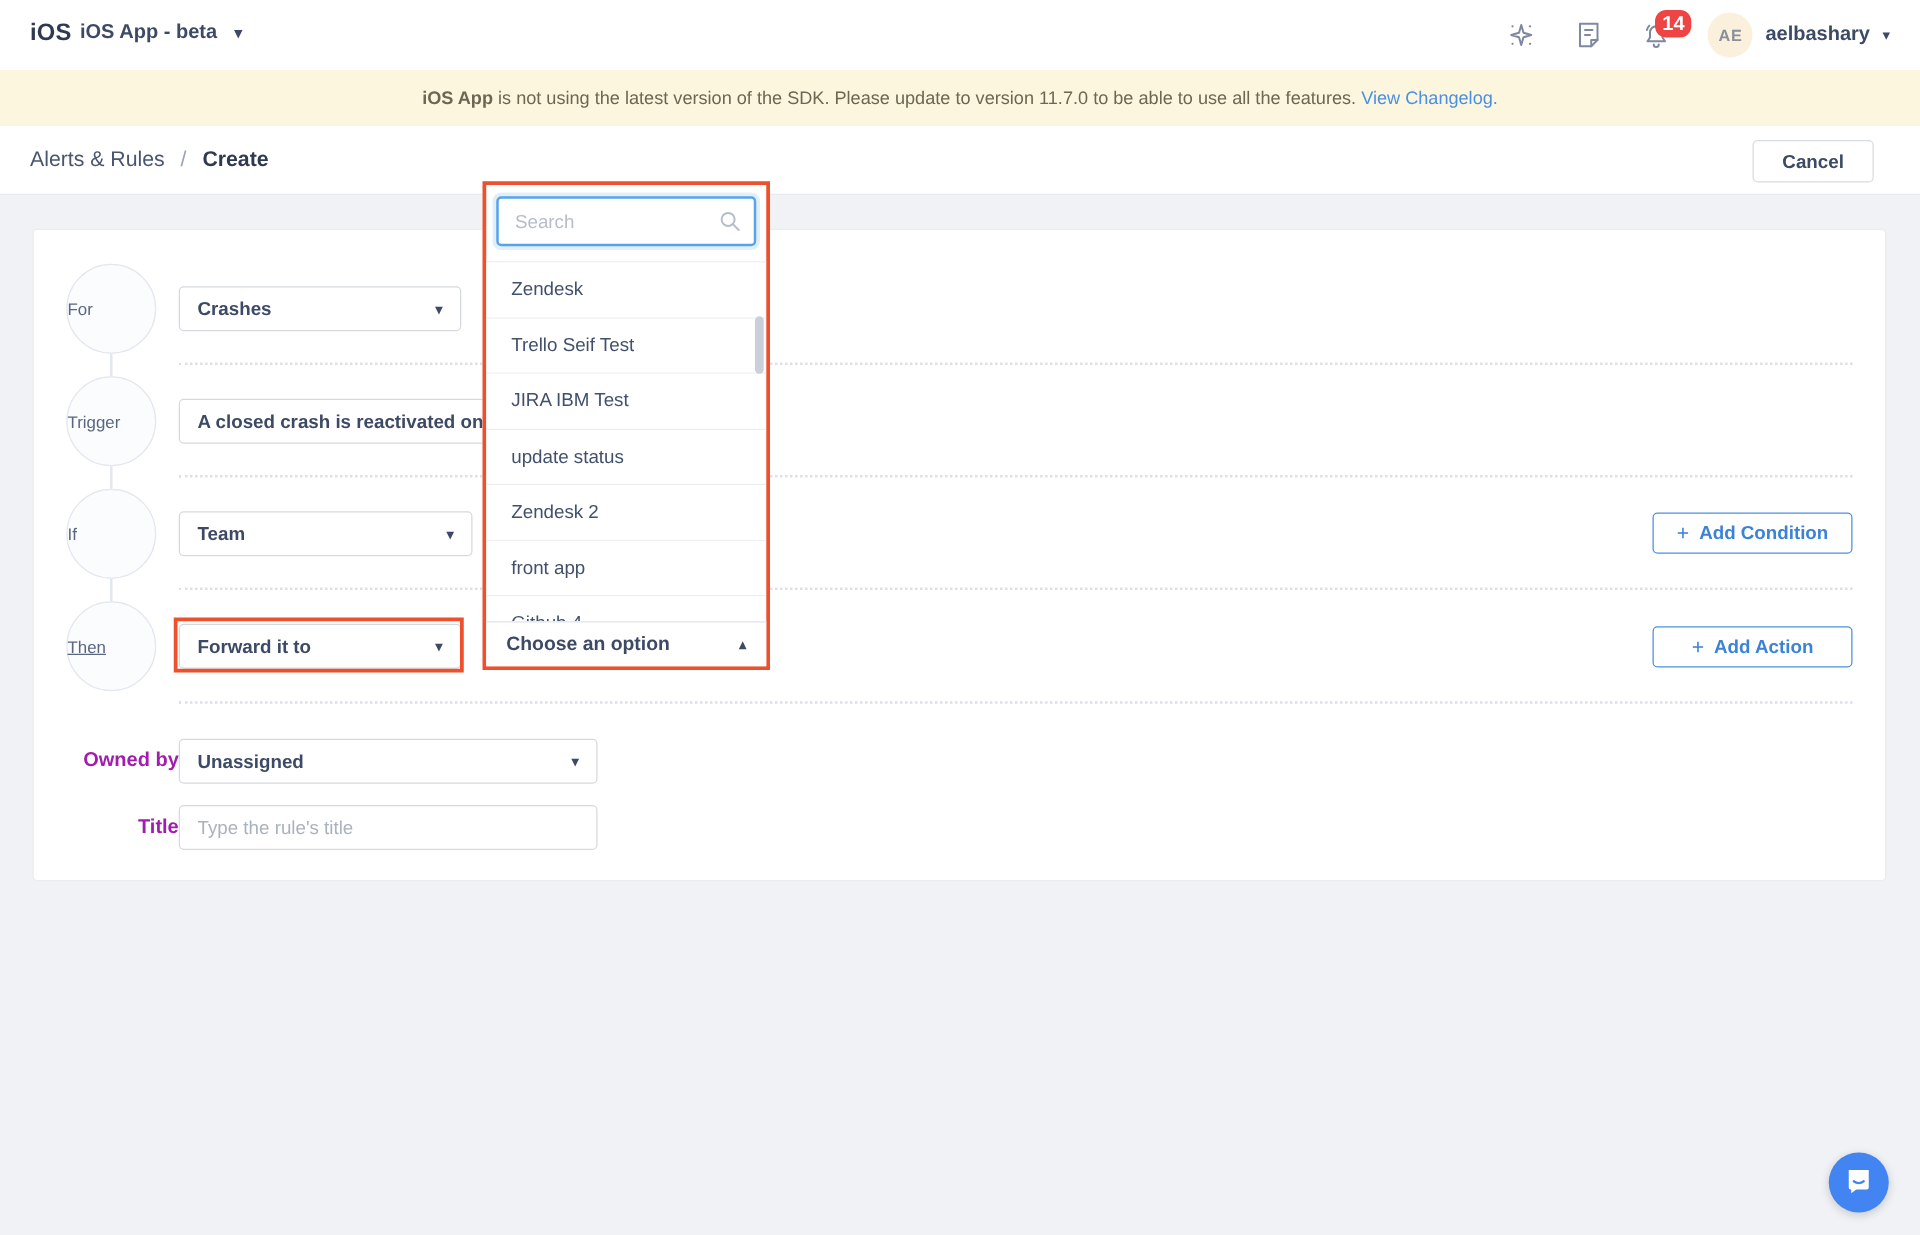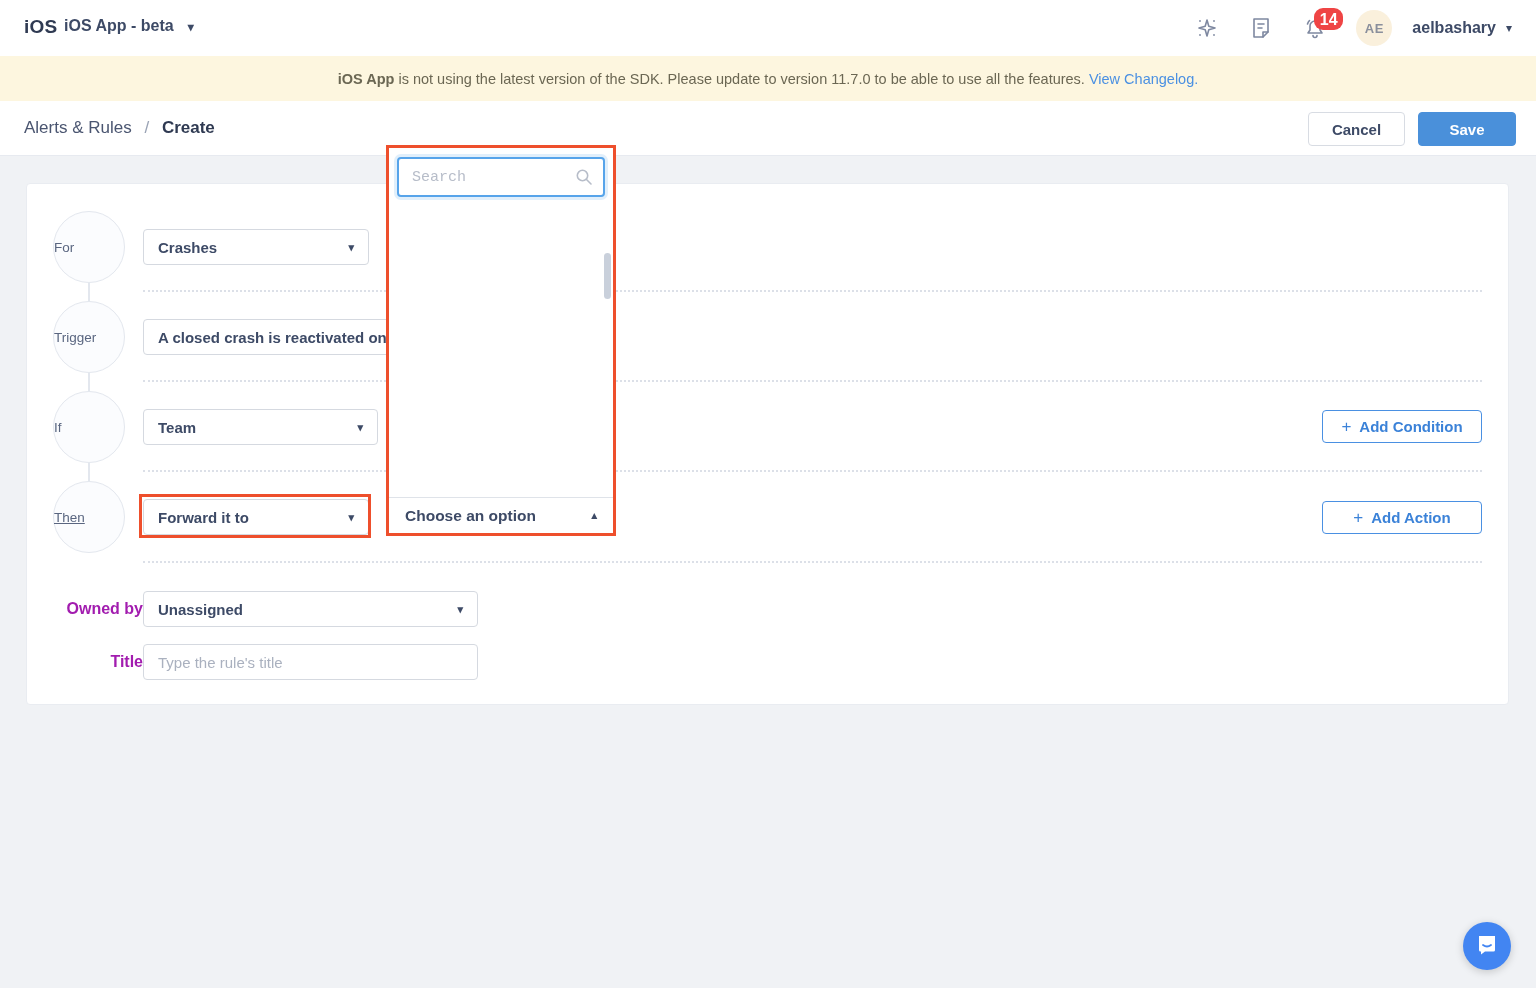--- a/index.html
+++ b/index.html
@@ -10,34 +10,34 @@
   .topnav { position:absolute; left:0; top:0; width:1536px; height:56px; background:#fff; }
   .logo { position:absolute; left:24px; top:16px; font-size:19px; font-weight:800; color:#2f3a52; letter-spacing:.2px; }
   .app-selector { position:absolute; left:64px; top:17px; font-size:16px; font-weight:700; color:#3d4a66; cursor:pointer; }
   .app-selector .caret { margin-left:14px; font-size:12px; color:#3d4a66; }
   .nav-icons { position:absolute; right:24px; top:0; height:56px; display:flex; align-items:center; gap:28px; }
   .nav-icon { position:relative; width:26px; height:26px; display:flex; align-items:center; justify-content:center; cursor:pointer; }
   .nav-icon svg { stroke:#7e88a0; }
   .badge { position:absolute; top:-7px; left:12px; background:#ef4444; color:#fff; font-size:16px; font-weight:700; border-radius:9px; padding:1.5px 5.5px; line-height:1.2; }
   .avatar { width:36px; height:36px; border-radius:50%; background:#faf0dc; color:#8a8f9c; display:flex; align-items:center; justify-content:center; font-size:13px; font-weight:600; letter-spacing:.5px; }
   .user { display:flex; align-items:center; gap:10px; cursor:pointer; }
-  .username { font-size:16px; font-weight:700; color:#3d4a66;margin-left:10px; }
+  .username { font-size:16px; font-weight:700; color:#3d4a66; }
   .user .caret { font-size:12px; color:#3d4a66; }
 
   
   .banner { position:absolute; left:0; top:56px; width:1536px; height:45px; background:#fdf6df; display:flex; align-items:center; justify-content:center; font-size:14.5px; color:#6b6753; }
   .banner b { font-weight:700; }
   .banner a { color:#4a90e2; text-decoration:none; margin-left:4px; cursor:pointer; }
 
   
   .pagehead { position:absolute; left:0; top:101px; width:1536px; height:55px; background:#fff; border-bottom:1px solid #e7eaf0; }
   .breadcrumb { position:absolute; left:24px; top:17px; font-size:17px; color:#4a5570; }
   .breadcrumb .sep { margin:0 8px; color:#9aa3b5; }
   .breadcrumb .current { font-weight:700; color:#2f3a52; }
-  .head-actions { position:absolute; right:20px; top:11px; display:flex; gap:13px; }
+  .head-actions { position:absolute; right:36px; top:11px; display:flex; gap:13px;flex-direction:column; }
   .btn { height:34px; border-radius:4px; font-size:15px; font-weight:600; display:flex; align-items:center; justify-content:center; cursor:pointer; font-family:"Liberation Sans", sans-serif; }
   .btn-cancel { width:97px; background:#fff; border:1px solid #d8dce3; color:#3d4a66; }
   .btn-save { width:98px; background:#4a90da; border:1px solid #4a90da; color:#fff; }
 
   
   .content { position:absolute; left:0; top:156px; width:1536px; height:832px; background:#f0f2f5; }
   .card { position:absolute; left:26px; top:27px; width:1483px; height:522px; background:#fff; border:1px solid #e9ecf1; border-radius:4px; }
 
   .dotline { position:absolute; left:142px; width:1339px; height:0; border-top:2px dotted #dcе0e8; border-top:2px dotted #dce0e8; }
 
@@ -52,21 +52,21 @@
   .row-label { position:absolute; width:100px; text-align:right; font-size:16px; font-weight:700; color:#a21caf; }
 
   .btn-outline-blue { position:absolute; width:160px; height:33px; background:#fff; border:1.5px solid #4a90e2; border-radius:4px; color:#3b82d8; font-size:15px; font-weight:600; display:flex; align-items:center; justify-content:center; gap:8px; cursor:pointer; }
   .btn-outline-blue .plus { font-size:17px; font-weight:400; }
 
   .annotation-box { position:absolute; border:3px solid #ee4f2c; pointer-events:none; z-index:30; }
 
   
   .dd-panel { position:absolute; left:386px; top:145px; width:230px; height:391px; background:#fff; border:3px solid #ee4f2c; z-index:20; }
   .dd-search { position:absolute; left:8px; top:9px; width:208px; height:40px; border:2px solid #57a4ea; border-radius:4px; box-shadow:0 0 0 3px rgba(87,164,234,.18); background:#fff; display:flex; align-items:center; }
-  .dd-search input { border:none; outline:none; width:160px; margin-left:13px; font-size:15px; color:#3d4a66; font-family:Liberation Mono, monospace; }
+  .dd-search input { border:none; outline:none; width:160px; margin-left:13px; font-size:15px; color:#3d4a66; font-family:Liberation Sans, sans-serif; }
   .dd-search input::placeholder { color:#b7bdc9; }
   .dd-search .mag { margin-left:auto; margin-right:10px; display:flex; }
   .dd-list { position:absolute; left:0; top:61px; width:224px; height:288px; overflow:hidden; border-top:1px solid #eceef3; }
   .dd-item { height:44.5px; display:flex; align-items:center; padding:0 20px; font-size:15px; color:#42506c; border-bottom:1px solid #eceef3; background:#fff; cursor:pointer; }
   .dd-scrollthumb { position:absolute; right:2px; top:105px; width:7px; height:46px; border-radius:4px; background:#c9d0db; z-index:2; }
   .dd-trigger { position:absolute; left:0; top:349px; width:224px; height:36px; background:#fff; border-top:1px solid #dfe3e9; display:flex; align-items:center; padding:0 16px; font-size:15.5px; font-weight:600; color:#3d4a66; cursor:pointer; }
   .dd-trigger .caret { margin-left:auto; font-size:11px; }
 
   
   .chat-launcher { position:absolute; left:1463px; top:922px; width:48px; height:48px; border-radius:50%; background:#4285f2; display:flex; align-items:center; justify-content:center; cursor:pointer; box-shadow:0 2px 8px rgba(0,0,0,.18); }
@@ -198,20 +198,29 @@
   <div class="dd-panel">
     <div class="dd-search">
       <input placeholder="Search" style="">
       <span class="mag">
         <svg width="18" height="18" viewBox="0 0 18 18" fill="none" stroke="#b7bdc9" stroke-width="1.6" stroke-linecap="round">
           <circle cx="7.5" cy="7.5" r="5.2"></circle>
           <path d="M11.5 11.5 L16 16"></path>
         </svg>
       </span>
     </div>
+    <div class="dd-list">
+        <div class="dd-item">Zendesk</div>
+        <div class="dd-item">Trello Seif Test</div>
+        <div class="dd-item">JIRA IBM Test</div>
+        <div class="dd-item">update status</div>
+        <div class="dd-item">Zendesk 2</div>
+        <div class="dd-item">front app</div>
+        <div class="dd-item">Github 4</div>
+      </div>
     <div class="dd-scrollthumb"></div>
     <div class="dd-trigger">
       <span>Choose an option</span>
       <span class="caret">▴</span>
     </div>
   </div>
 
   <div class="chat-launcher">
     <span>
       <svg width="24" height="24" viewBox="0 0 24 24">

